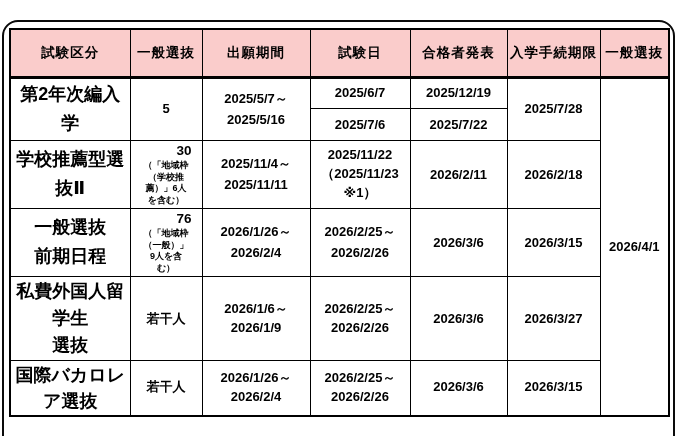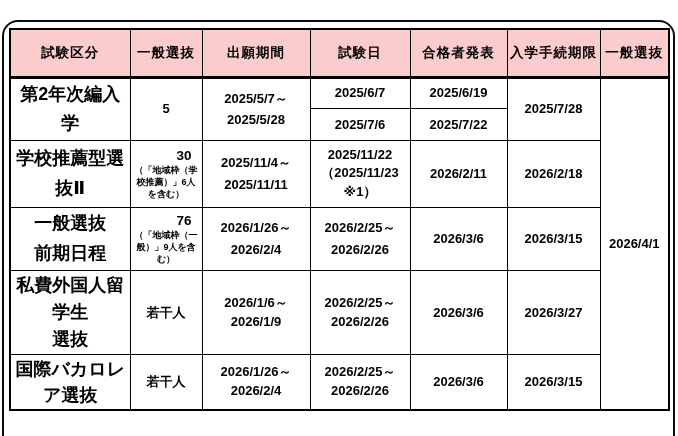--- a/index.html
+++ b/index.html
@@ -44,21 +44,21 @@
     font-weight: 600;
     line-height: 1.65;
   }
   .pre { white-space: pre-line; }
   td.cat { font-size: 18px; }
   .capnum { font-size: 13.5px; font-weight: 700; line-height: 1.35; padding-left: 36px; }
   .capnote {
     font-size: 9px;
     font-weight: 600;
     line-height: 1.3;
-    padding: 0 2px;
+    padding: 0 11px;
     text-align: center;
   }
   tr.h-r1a { height: 27px; }
   tr.h-r1b { height: 28px; }
   tr.h-r2  { height: 67px; }
   tr.h-r2 td.pre3 { line-height: 1.45; }
   tr.h-r3  { height: 63px; margin-top: 23px; }
   tr.h-r4  { height: 49px; }
   tr.h-r4 td { line-height: 1.5; }
   tr.h-r5  { height: 43px; margin-left: 28px; }
@@ -94,23 +94,23 @@
         <th>合格者発表</th>
         <th>入学手続期限</th>
         <th>一般選抜</th>
       </tr>
     </thead>
     <tbody>
       <tr class="h-r1a">
         <td class="cat" rowspan="2">第2年次編入学</td>
         <td class="capnum" rowspan="2">5</td>
         <td class="pre" rowspan="2">2025/5/7～
-2025/5/28</td>
+2025/5/16</td>
         <td>2025/6/7</td>
-        <td>2025/6/19</td>
+        <td>2025/12/19</td>
         <td rowspan="2">2025/7/28</td>
         <td rowspan="6">2026/4/1</td>
       </tr>
       <tr class="h-r1b">
         <td>2025/7/6</td>
         <td>2025/7/22</td>
       </tr>
 
       <tr class="h-r2">
         <td class="cat">学校推薦型選抜Ⅱ</td>

